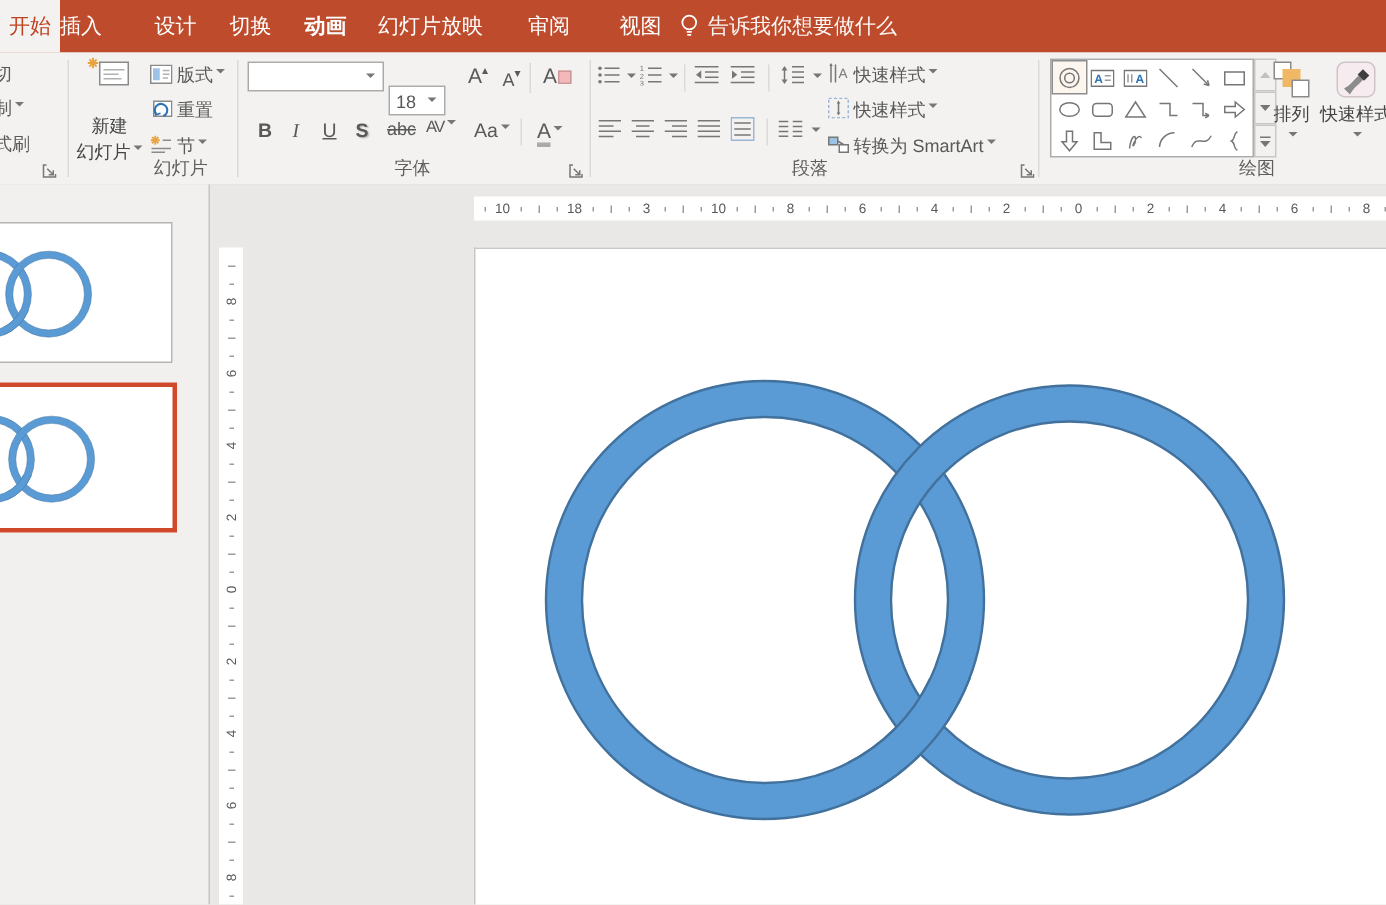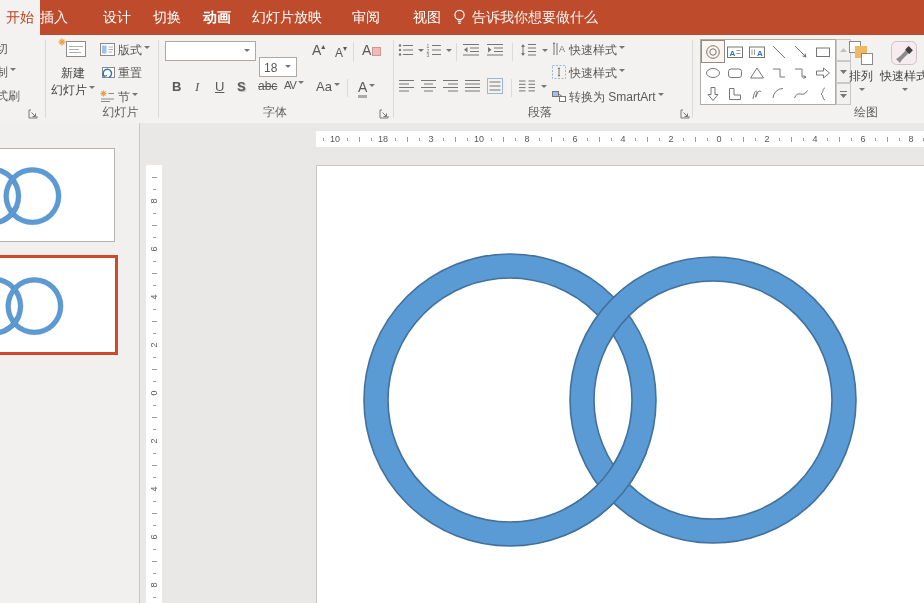--- a/index.html
+++ b/index.html
@@ -86,21 +86,21 @@
       <line x1="11" y1="8.5" x2="25" y2="8.5" stroke="#b0b0b0"></line>
       <line x1="11" y1="11.5" x2="21" y2="11.5" stroke="#b0b0b0"></line>
       <line x1="11" y1="14.5" x2="23" y2="14.5" stroke="#b0b0b0"></line>
       <g stroke="#e8a33d" stroke-width="1.3">
           <line x1="4" y1="0.5" x2="4" y2="7.5"></line>
           <line x1="0.5" y1="4" x2="7.5" y2="4"></line>
           <line x1="1.6" y1="1.6" x2="6.4" y2="6.4"></line>
           <line x1="6.4" y1="1.6" x2="1.6" y2="6.4"></line>
         </g>
     </svg>
-    <div style="margin-top:3px;">新建</div>
+    <div style="margin-top:14px;">新建</div>
     <div><span>幻灯片</span><span class="caret"></span></div>
   </div>
   <div class="rtxt" style="left:100px;top:7px;">
     <svg class="ic" width="15" height="13" viewBox="0 0 15 13" style="display:inline-block;vertical-align:-2px;margin-right:3px;">
       <rect x="0.5" y="0.5" width="14" height="12" fill="#fff" stroke="#8a8a8a"></rect>
       <rect x="2" y="2.5" width="4.5" height="8" fill="#9cc3e5"></rect>
       <line x1="8.5" y1="4" x2="13" y2="4" stroke="#b0b0b0"></line>
         <line x1="8.5" y1="6.5" x2="13" y2="6.5" stroke="#b0b0b0"></line>
         <line x1="8.5" y1="9" x2="12" y2="9" stroke="#b0b0b0"></line>
     </svg><span>版式</span><span class="caret"></span>
@@ -432,21 +432,21 @@
   </div>
   <div class="bigbtn" style="left:879px;top:5px;width:50px;">
     <svg class="ic" width="32" height="26" viewBox="0 0 32 26" style="margin:0 auto;">
       <rect x="3.5" y="1.5" width="25" height="23" rx="5" fill="#f6ecf0" stroke="#cfc3ca"></rect>
       <path d="M8 19 C12 17 14 14 19 9 L22 12 C17 17 14 19 12 23 Z" fill="#8c8c8c"></path>
       <rect x="18" y="7.5" width="6" height="5" transform="rotate(45 21 10)" fill="#3f3f3f"></rect>
     </svg>
     <div style="margin-top:2px;">快速样式</div>
     <div><span class="caret"></span></div>
   </div>
-  <div class="glabel" style="left:828px;width:76px;">绘图</div>
+  <div class="glabel" style="left:800px;width:76px;">绘图</div>
 </div>
 
 <div class="workspace">
   <div class="thumbpanel">
     <div class="thumb plain" style="left:-1px;top:25px;width:114px;height:92px;">
       <svg class="rings-svg" style="position:absolute;left:-47px;top:0;" width="163" height="92" viewBox="0 0 813 457">
           <path d="M 47 234 a 146 146 0 1 0 292 0 a 146 146 0 1 0 -292 0 Z M 71 234 a 122 122 0 1 0 244 0 a 122 122 0 1 0 -244 0 Z" fill="#5B9BD5" fill-rule="evenodd" stroke="#41719C" stroke-width="1.6"></path>
           <path d="M 253 234 a 143 143 0 1 0 286 0 a 143 143 0 1 0 -286 0 Z M 277 234 a 119 119 0 1 0 238 0 a 119 119 0 1 0 -238 0 Z" fill="#5B9BD5" fill-rule="evenodd" stroke="#41719C" stroke-width="1.6"></path>
           <clipPath id="interlock-clip-0">
             <rect x="248" y="286" width="94" height="108"></rect>

